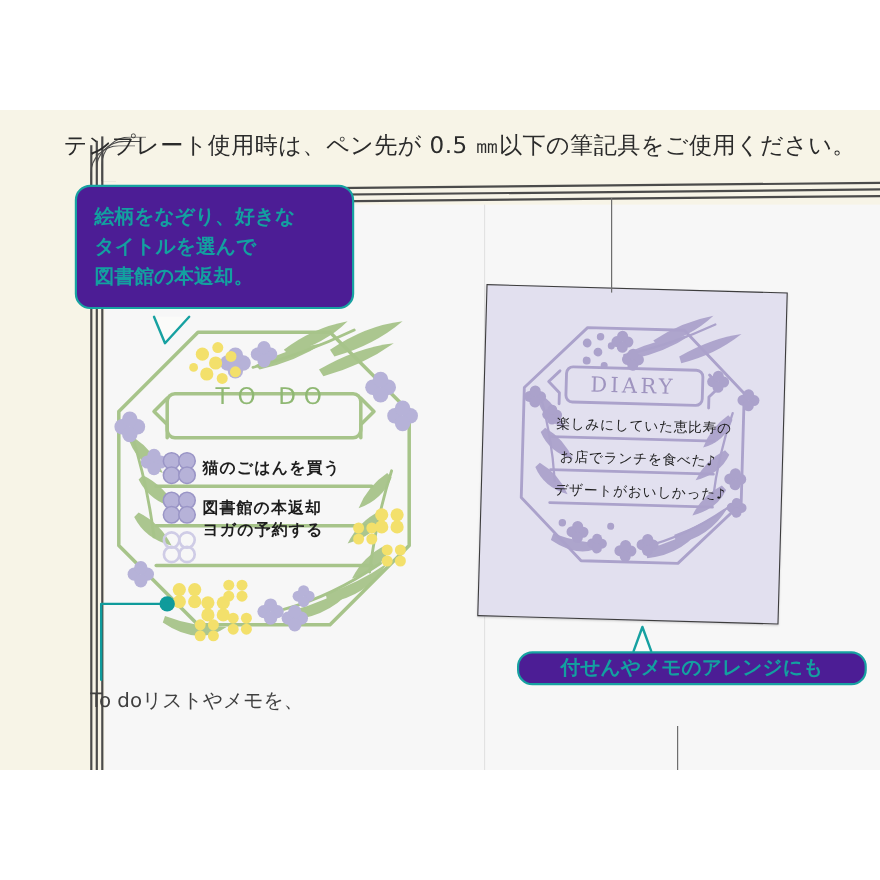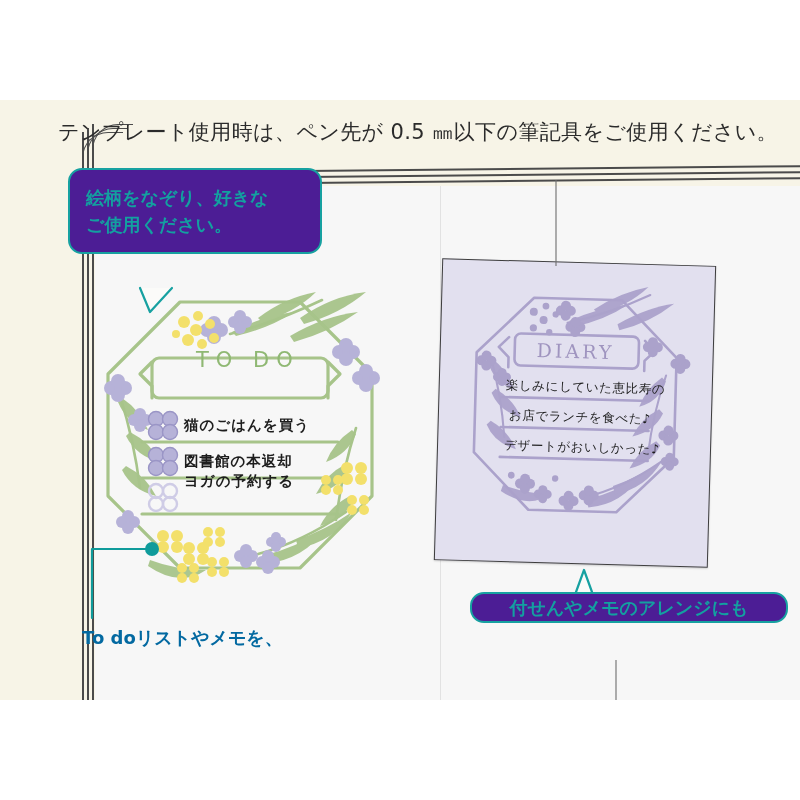--- a/index.html
+++ b/index.html
@@ -42,21 +42,21 @@
           color:#13a0a0;font-weight:bold;line-height:1.5;}
   .bubble .ln{display:block;white-space:nowrap;}
 
   #bubble-top{left:68px;top:168px;width:220px;padding:14px 14px 14px 16px;font-size:18px;}
   #bubble-bottom{left:470px;top:592px;width:286px;padding:0 14px;font-size:18px;text-align:center;}
 
   
   .overlay{position:absolute;left:0;top:0;width:800px;height:800px;pointer-events:none;}
 
   
-  .caption{position:absolute;color:#0369a1;font-weight:bold;font-size:18px;line-height:1.55;}
+  .caption{position:absolute;color:#404040;font-weight:normal;font-size:18px;line-height:1.55;}
   #caption-left{left:82px;top:624px;}
   #caption-left .ln{display:block;white-space:nowrap;}
 
   
   .card{position:absolute;left:438px;top:262px;width:272px;height:300px;
         background:#e2e0ef;border:1.5px solid #3d3d3d;transform:rotate(1.6deg);
         box-shadow:0 1px 2px rgba(0,0,0,.18);}
 
   
   .todo-label{position:absolute;color:#8fb873;font-size:21px;letter-spacing:7px;
@@ -417,21 +417,22 @@
 
     <path d="M576,592 L584,572 L592,592 Z" fill="#fbfbf9" stroke="none"></path>
     <path d="M576,592 L584,570 L592,592" fill="none" stroke="#17a1a1" stroke-width="2.2" stroke-linecap="round" stroke-linejoin="round"></path>
 
     <path d="M556,266 L556,180" fill="none" stroke="#6e6e6e" stroke-width="1.1"></path>
     <path d="M616,660 L616,700" fill="none" stroke="#6e6e6e" stroke-width="1.1"></path>
   </svg>
 
   <div class="bubble" id="bubble-top">
     <span class="ln">絵柄をなぞり、好きな</span>
-    <span class="ln">ご使用ください。</span>
+    <span class="ln">タイトルを選んで</span>
+    <span class="ln">図書館の本返却。</span>
   </div>
 
   <div class="bubble" id="bubble-bottom">
     <span class="ln">付せんやメモのアレンジにも</span>
   </div>
 
   <div class="caption" id="caption-left">
     <span class="ln">To doリストやメモを、</span>
   </div>
 

